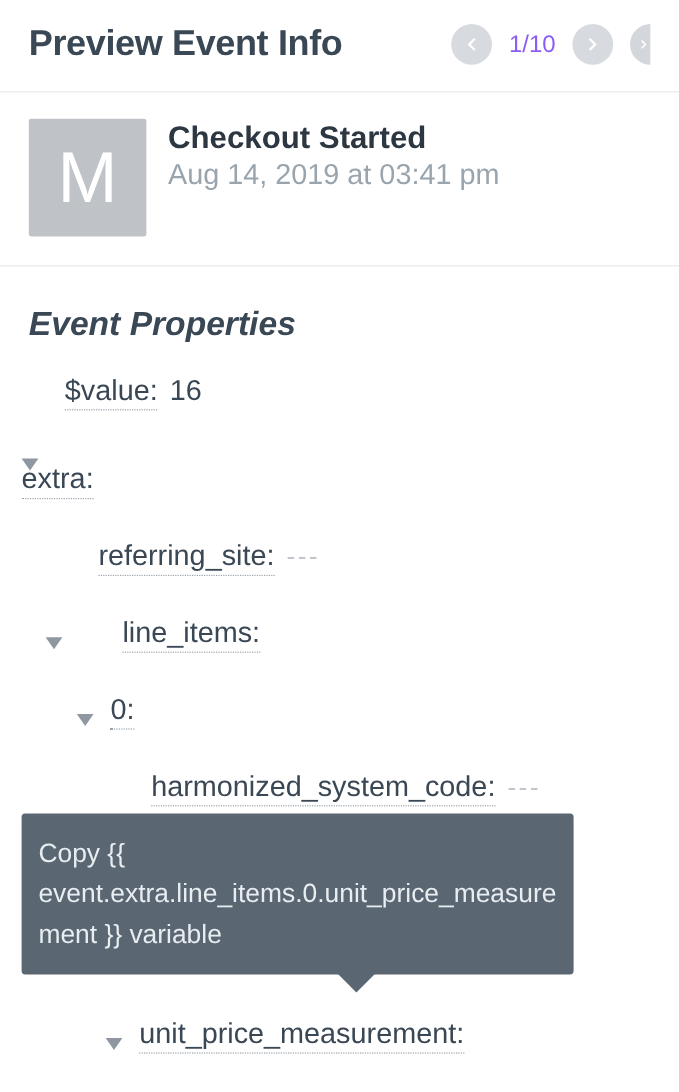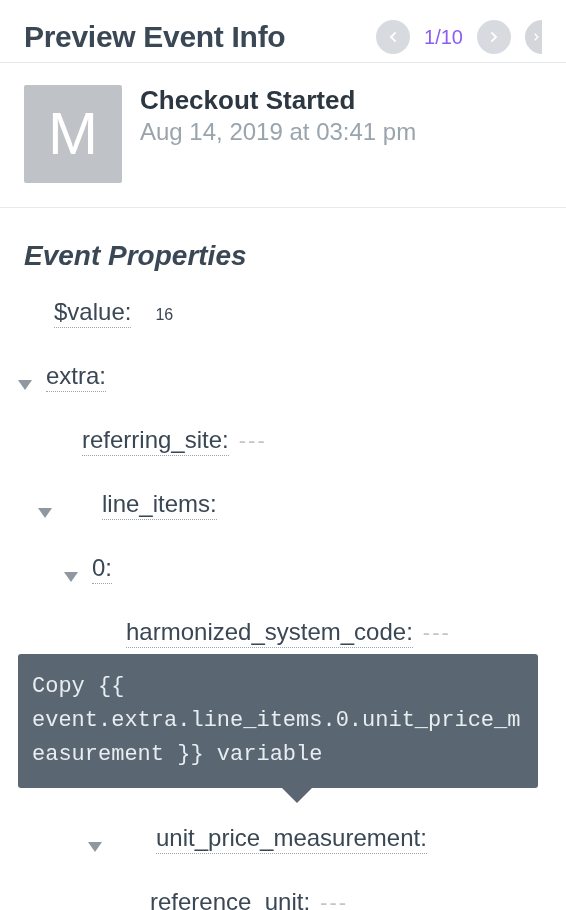--- a/index.html
+++ b/index.html
@@ -8,21 +8,21 @@
     height: 910px;
     font-family: -apple-system, BlinkMacSystemFont, "Segoe UI", Helvetica, Arial, sans-serif;
     background: #ffffff;
     color: #2f3a44;
     overflow: hidden;
   }
   .header {
     display: flex;
     align-items: center;
     justify-content: space-between;
-    padding: 20px 24px 8px 24px;
+    padding: 20px 24px 22px 24px;
     border-bottom: 1px solid #e6e9ec;
   }
   .header-title {
     font-size: 30px;
     font-weight: 700;
     color: #3a4754;
     letter-spacing: -0.3px;
   }
   .pager {
     display: flex;
@@ -131,57 +131,56 @@
     cursor: pointer;
     flex-shrink: 0;
   }
   .key {
     font-size: 24px;
     color: #3a4754;
     border-bottom: 1px dotted #9aa4ad;
     padding-bottom: 1px;
   }
   .val {
-    font-size: 16px;
-    color: #3a4754;
-    margin-left: 24px;
+    font-size: 24px;
+    color: #3a4754;
+    margin-left: 10px;
   }
   .empty {
     font-size: 22px;
     color: #c0c6cb;
     margin-left: 10px;
     letter-spacing: 2px;
   }
 
   .indent-0 { padding-left: 36px; }
-  .indent-1 { padding-left: 0; }
+  .indent-1 { padding-left: 0; flex-direction: column; }
   .indent-2 { padding-left: 20px; gap: 36px; }
   .indent-2a { padding-left: 64px; }
   .indent-3 { padding-left: 46px; }
   .indent-3a { padding-left: 108px; }
-  .indent-4 { padding-left: 70px; gap: 40px; }
+  .indent-4 { padding-left: 70px; }
   .indent-4a { padding-left: 132px; }
 
   .tooltip-wrap {
     position: relative;
     margin-bottom: 36px;
   }
   .tooltip {
     position: relative;
     background: #5a6671;
     color: #e8edf1;
     font-size: 22px;
     line-height: 1.55;
     padding: 16px 14px 16px 14px;
     border-radius: 3px;
-    width: 520px;
+    width: 460px;
     margin-left: 0;
     word-break: break-word;
     font-weight: 400;
-    font-family: Liberation Mono, monospace;
   }
   .tooltip-arrow {
     position: absolute;
     left: 263px;
     bottom: -15px;
     width: 0; height: 0;
     border-left: 16px solid transparent;
     border-right: 16px solid transparent;
     border-top: 16px solid #5a6671;
   }

